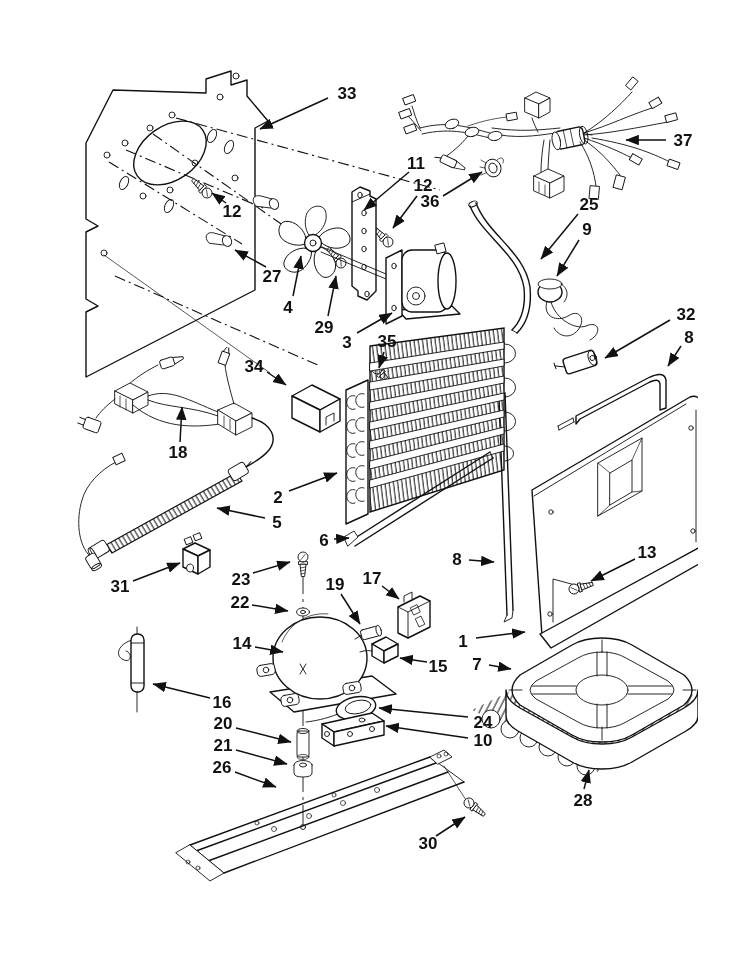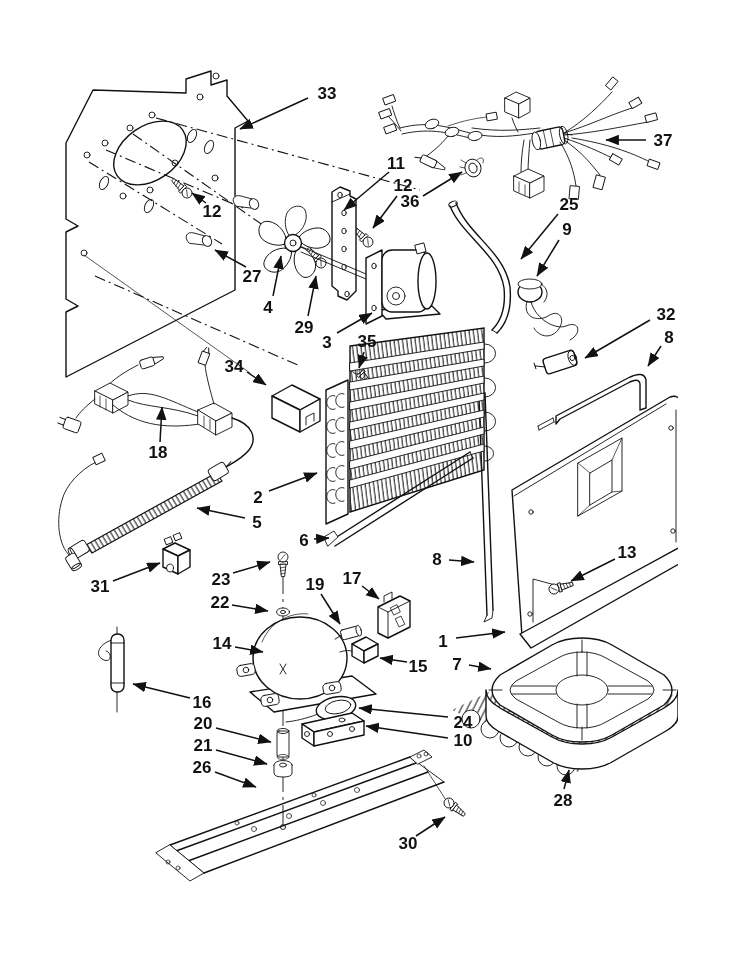--- a/index.html
+++ b/index.html
@@ -1,17 +1,17 @@
 <!DOCTYPE html>
 <html style="--ink: #111111; --bg: #ffffff;"><head>
 <meta charset="utf-8">
 <style>
   :root { --ink:#111111; --bg:#ffffff; }
   html,body{margin:0;padding:0;background:var(--bg);}
-  .stage{width:678px;height:969px;position:relative;background:var(--bg);overflow:hidden;}
+  .stage{width:678px;height:969px;position:relative;background:var(--bg);overflow:hidden;padding-left:20px;}
   svg{display:block;}
   .ln{stroke:var(--ink);fill:none;stroke-width:1.4;stroke-linecap:round;stroke-linejoin:round;}
   .fw{stroke:var(--ink);fill:#ffffff;stroke-width:1.4;stroke-linecap:round;stroke-linejoin:round;}
   .thin{stroke-width:0.9;}
   .vthin{stroke-width:0.7;}
   .dash{stroke:var(--ink);fill:none;stroke-width:1.1;stroke-dasharray:11 4 2 4;}
   .axis{stroke:var(--ink);fill:none;stroke-width:0.9;stroke-dasharray:20 5 3 5;}
   .leader{stroke:var(--ink);stroke-width:1.5;}
   .callout-num{font:bold 17px "Liberation Sans","DejaVu Sans",sans-serif;fill:var(--ink);
                text-anchor:middle;dominant-baseline:central;}

